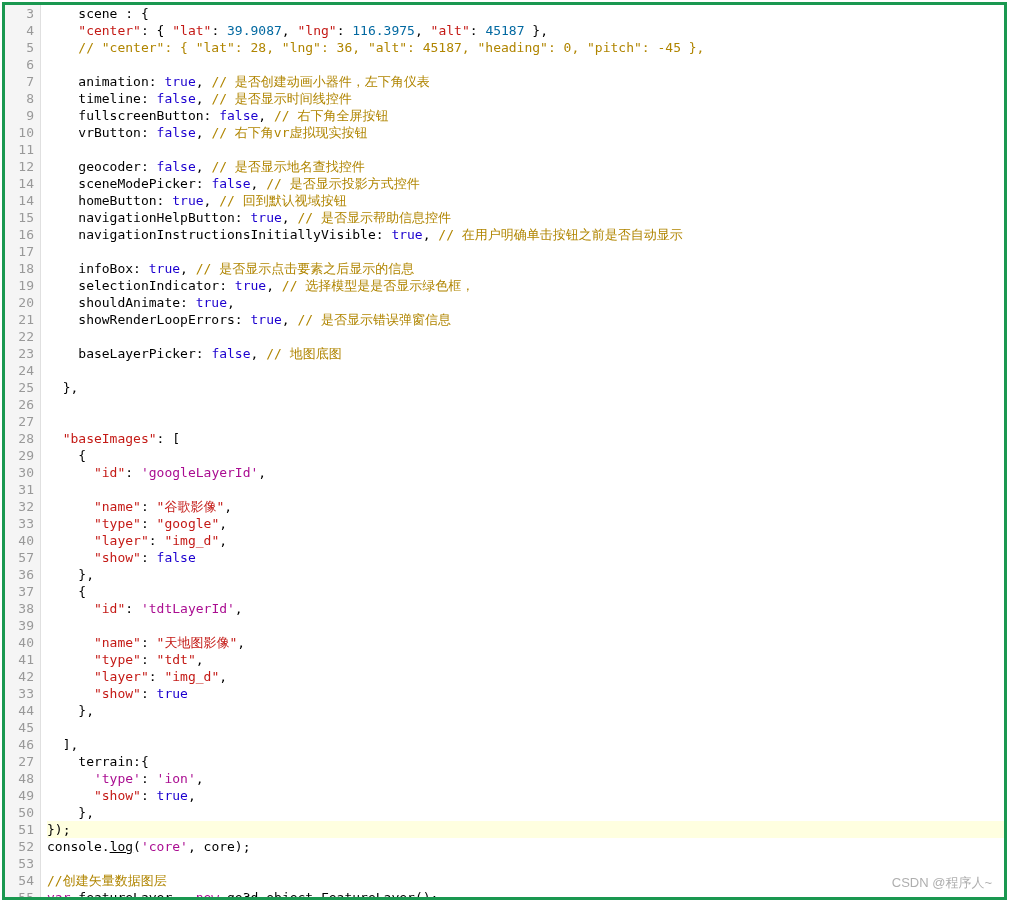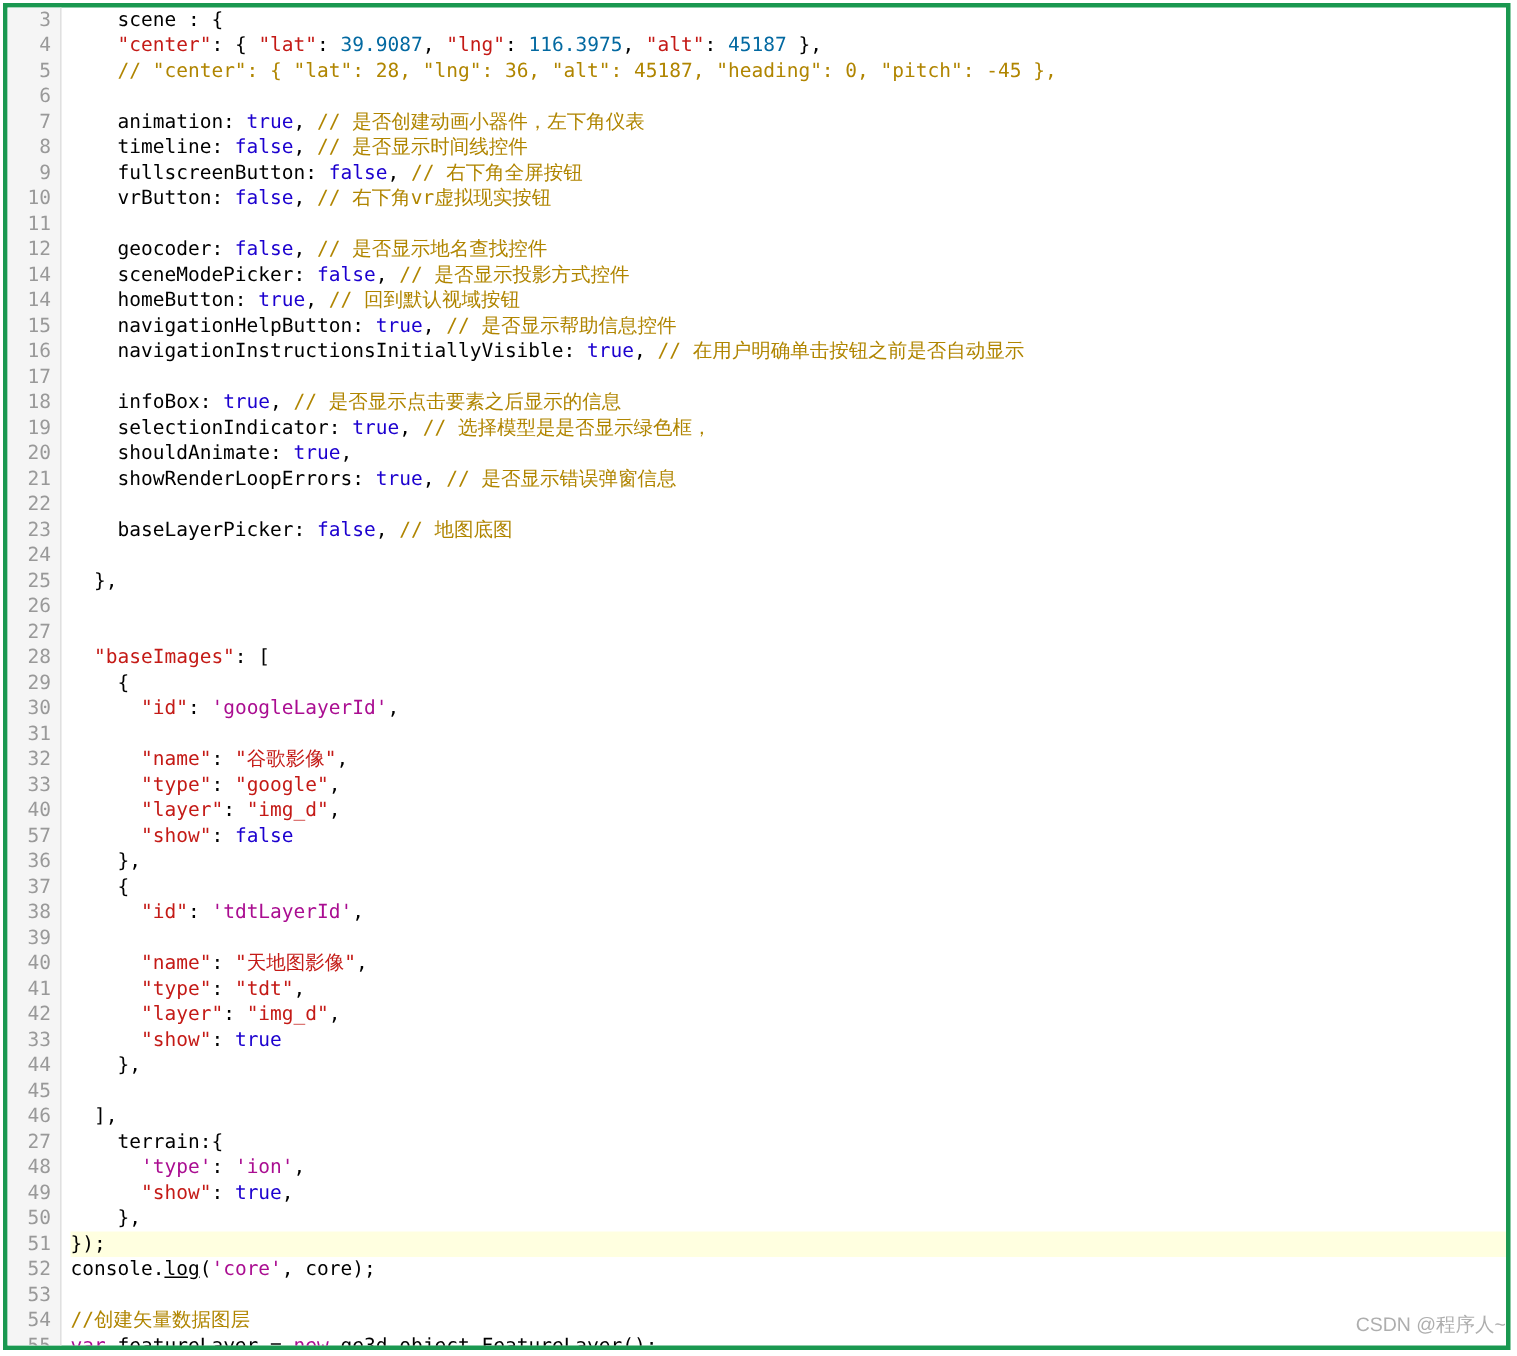--- a/index.html
+++ b/index.html
@@ -46,21 +46,21 @@
   .key { color: #c41a16; }   
   .str { color: #aa0d91; }   
   .num { color: #0369a1; }
   .bool{ color: #1c00cf; }
   .cmt { color: #b08500; }
   .fn  { color: #000; text-decoration: underline; }
   .obj { color: #000; }
   .plain{ color: #000; }
   .watermark {
     position: absolute;
-    right: 0;
+    right: 12px;
     bottom: 6px;
     color: rgba(120,120,120,0.6);
     font-family: sans-serif;
     font-size: 13px;
     pointer-events: none;
   }
 </style>
 </head>
 <body>
 

